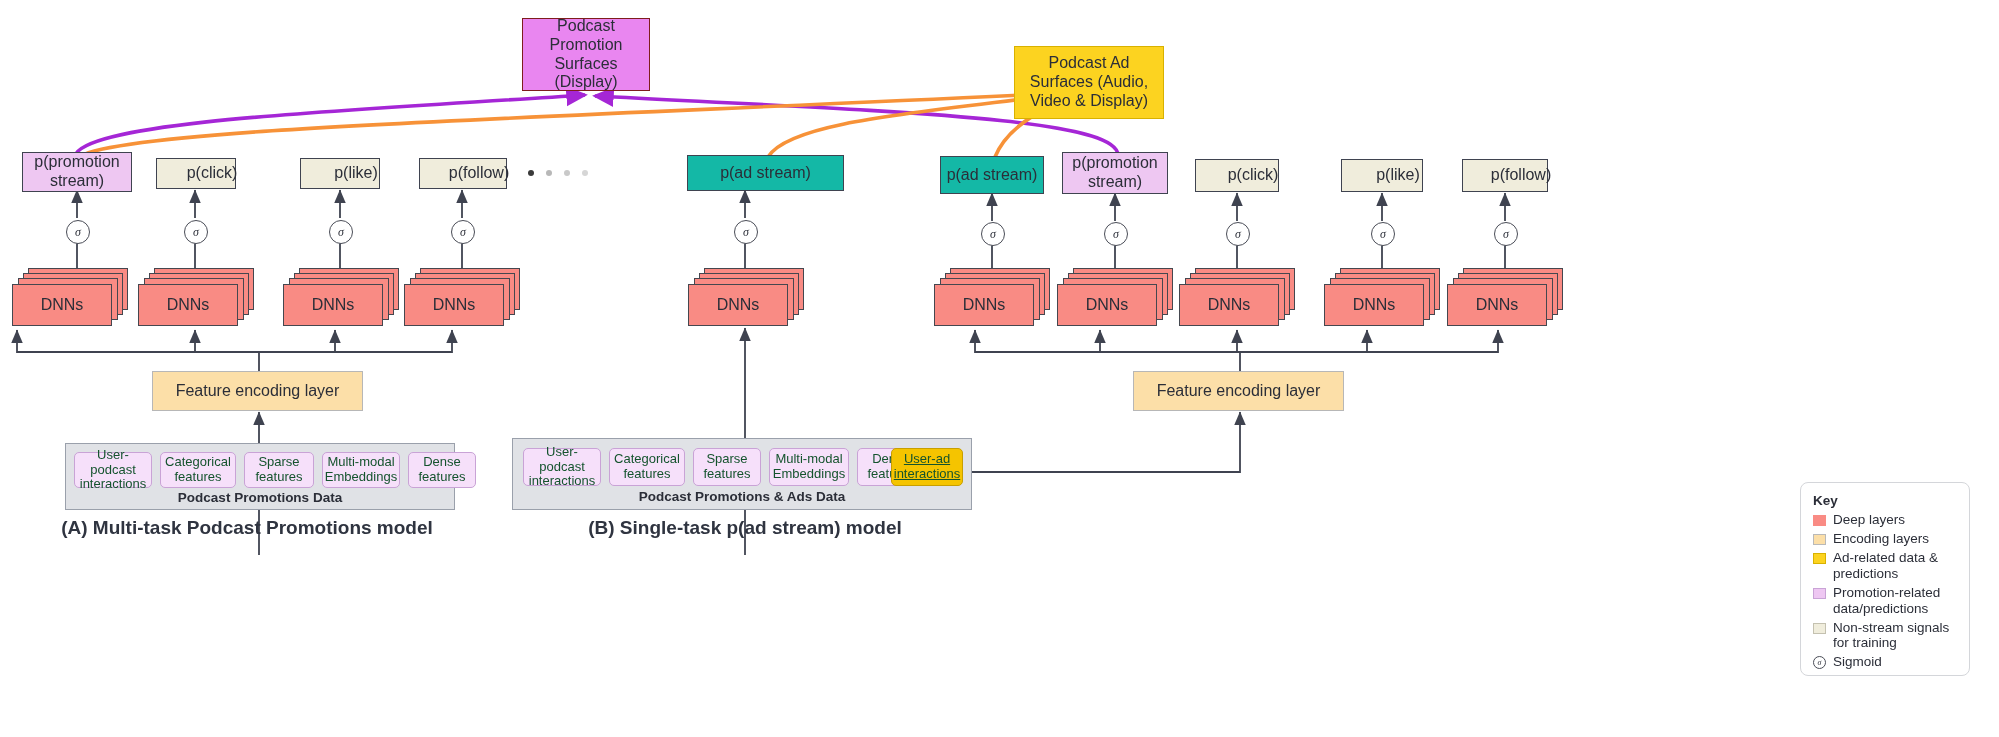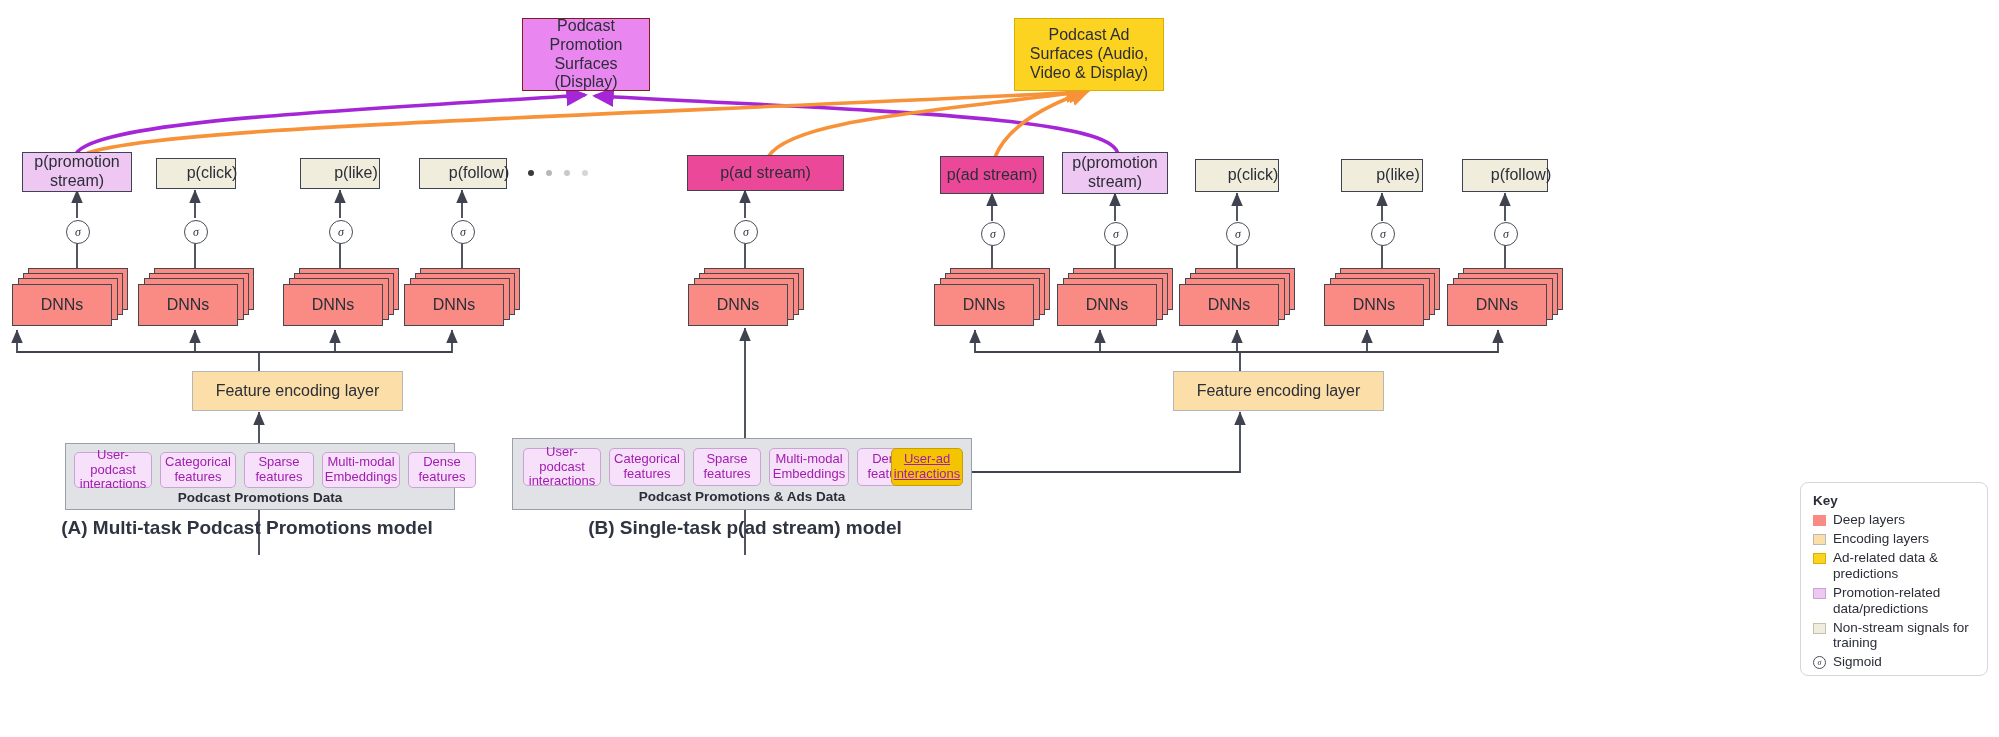--- a/index.html
+++ b/index.html
@@ -7,44 +7,44 @@
        font-family:"Liberation Sans","DejaVu Sans",sans-serif;color:#2b2e38;}
   #stage{position:relative;width:1999px;height:737px;}
   #edges{position:absolute;left:0;top:0;width:1999px;height:737px;pointer-events:none;}
 
   .node{position:absolute;box-sizing:border-box;display:flex;align-items:center;
         justify-content:center;text-align:center;line-height:1.18;}
 
   
   .pbox{border:1px solid #3f4350;font-size:16px;padding:2px 4px;}
   .p-promo{background:#eec7f2;}
-  .p-ad{background:#ec4899;}
+  .p-ad{background:#14b8a6;}
   .p-nonstream{background:#f0eddc;padding-left:36px;}
   .surface{font-size:16px;border:1px solid #caa600;padding:4px 6px;}
   .surface-promo{background:#e986f0;border:1px solid #7f1d1d;}
-  .surface-ad{background:#fcd320;border:1px solid #d8b100;}
+  .surface-ad{background:#fcd320;border:1px solid #d8b100;margin-top:28px;}
 
   
   .dnnstack{position:absolute;width:116px;height:64px;}
   .dnnstack i{position:absolute;display:block;background:#f98b84;border:1px solid #45474f;
               width:100px;height:42px;box-sizing:border-box;}
   .dnnstack i:nth-child(1){left:16px;top:0px;}
   .dnnstack i:nth-child(2){left:11px;top:5px;}
   .dnnstack i:nth-child(3){left:6px;top:10px;}
   .dnnstack i:nth-child(4){left:0px;top:16px;display:flex;align-items:center;
               justify-content:center;font-style:normal;font-size:16px;color:#2b2e38;}
 
   
-  .fenc{background:#fcdfa8;border:1px solid #b7b7b7;font-size:16px;margin-left:40px;}
+  .fenc{background:#fcdfa8;border:1px solid #b7b7b7;font-size:16px;}
 
   
   .datawrap{position:absolute;background:#e0e2e6;border:1px solid #9aa0ab;box-sizing:border-box;}
   .chip{position:absolute;box-sizing:border-box;background:#f6e0fa;border:1px solid #c9a3d6;
         border-radius:5px;display:flex;align-items:center;justify-content:center;
-        text-align:center;font-size:13px;line-height:1.15;color:#a21caf;}
+        text-align:center;font-size:13px;line-height:1.15;color:#14532d;}
   .chip.ad{background:#f5c400;border:1px solid #c89f00;text-decoration:underline;}
   .datalabel{position:absolute;width:100%;text-align:center;font-size:13.5px;font-weight:bold;}
 
   
   .sigma{position:absolute;width:22px;height:22px;border:1px solid #4a4d57;border-radius:50%;
          background:#fff;display:flex;align-items:center;justify-content:center;
          font-size:12px;font-family:"Liberation Serif","DejaVu Serif",serif;font-style:italic;}
 
   
   .caption{position:absolute;text-align:center;font-size:19px;font-weight:bold;color:#2f3440;
@@ -329,21 +329,21 @@
       <i></i>
       <i></i>
       <i>DNNs</i>
     </div>
 
   <div class="node fenc" style="left:1133px;top:371px;width:211px;height:40px;">
     <span>Feature encoding layer</span>
   </div>
 
 
-  <div class="keybox" style="left:1800px;top:482px;width:188px;height:194px;">
+  <div class="keybox" style="left:1800px;top:482px;width:170px;height:194px;">
     <div class="keytitle">Key</div>
     <div class="keyrow">
       <span class="sw deep"></span>
       <span>Deep layers</span>
       </div>
     <div class="keyrow">
       <span class="sw enc"></span>
       <span>Encoding layers</span>
       </div>
     <div class="keyrow">

